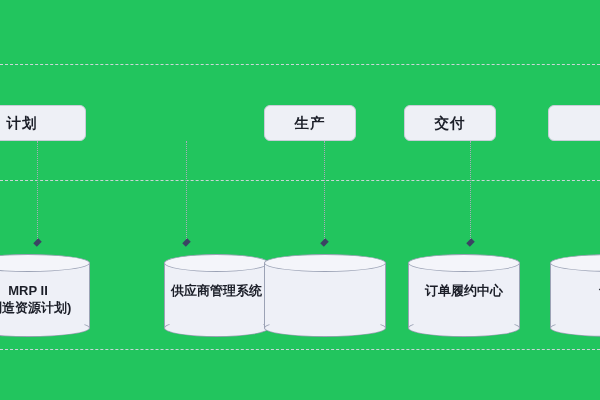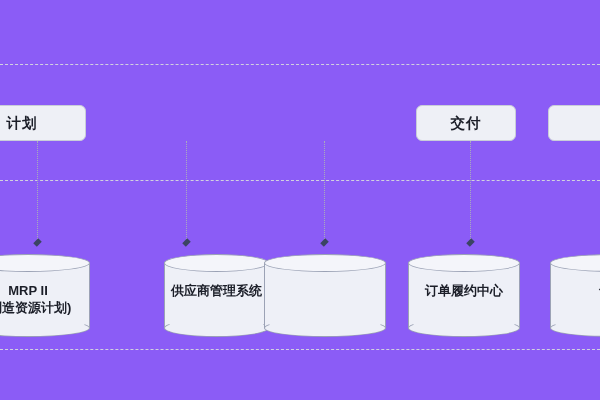--- a/index.html
+++ b/index.html
@@ -12,21 +12,21 @@
     height: 400px;
     overflow: hidden;
     background: #ffffff;
     font-family: "Liberation Sans", "DejaVu Sans", sans-serif;
   }
 
   #diagram-canvas {
     position: relative;
     width: 600px;
     height: 400px;
-    background: #8b5cf6;
+    background: #22c55e;
   }
 
   
   .lane-divider {
     position: absolute;
     left: 0;
     width: 600px;
     height: 0;
     border-top: 1px dashed #d6d8de;
     opacity: 0.95;
@@ -52,21 +52,21 @@
     font-weight: bold;
     letter-spacing: 1px;
     white-space: nowrap;
     overflow: hidden;
   }
 
   
   .col-1 { left: -42px; width: 128px; }
   .col-2 { left: 124px; width: 92px;  }
   .col-3 { left: 264px; width: 92px;  }
-  .col-4 { left: 416px; width: 100px;  }
+  .col-4 { left: 404px; width: 92px;  }
   .col-5 { left: 548px; width: 128px; }
 
   
   .connector {
     position: absolute;
     top: 141px;
     height: 100px;
     width: 0;
     border-left: 1px dotted #a8acba;
   }
@@ -156,20 +156,21 @@
 </head>
 <body>
 
 <div id="diagram-canvas">
 
   <div class="lane-divider top"></div>
   <div class="lane-divider middle"></div>
   <div class="lane-divider bottom"></div>
 
   <div class="stage-box col-1">计划</div>
+  <div class="stage-box col-3">生产</div>
   <div class="stage-box col-4">交付</div>
   <div class="stage-box col-5">退</div>
 
   <div class="connector c1"></div>
   <div class="connector c2"></div>
   <div class="connector c3"></div>
   <div class="connector c4"></div>
 
   <div class="arrow-diamond c1"></div>
   <div class="arrow-diamond c2"></div>

